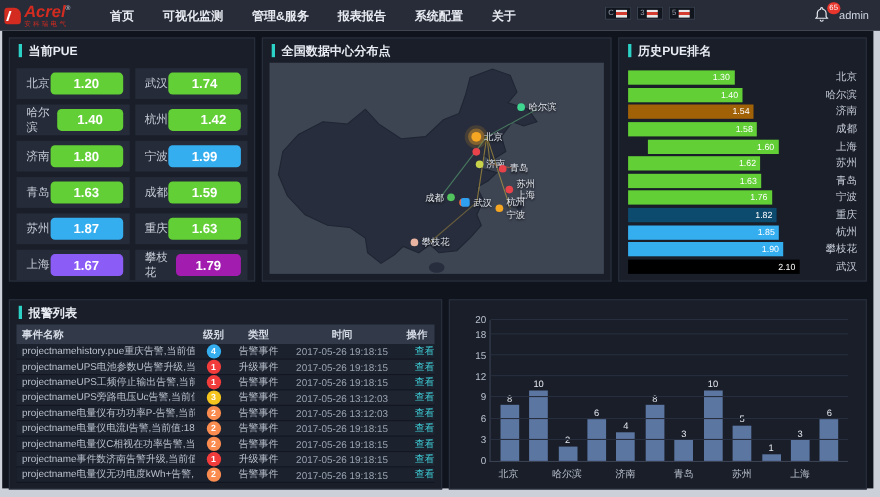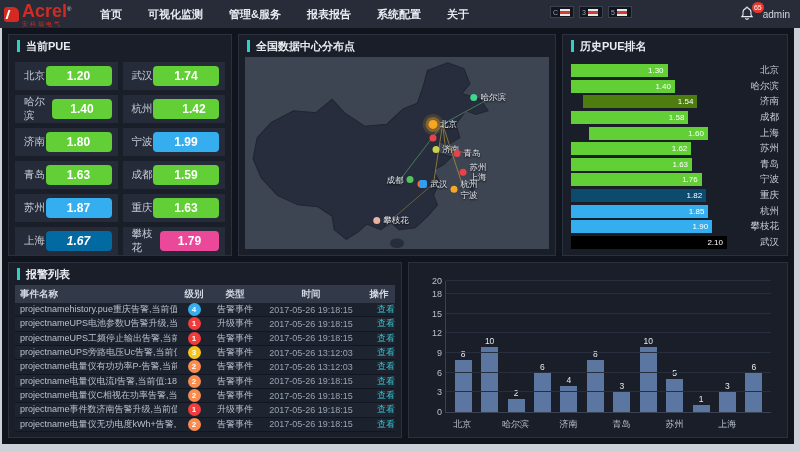--- a/index.html
+++ b/index.html
@@ -5,38 +5,38 @@
   * { box-sizing: border-box; margin: 0; padding: 0; }
   html,body { width:800px; height:452px; overflow:hidden; }
   body { background:#ccd1d9; font-family:"Liberation Sans", sans-serif; }
 
   
   .navbar { height:28px; background:#272c38; display:flex; align-items:center; padding:0 8px 0 4px; position:relative; }
   .logo { display:flex; align-items:center; gap:3px; width:78px; }
   .logo-mark { width:15px; height:15px; background:#d42b20; border-radius:3px 6px 3px 3px; position:relative; flex:0 0 auto; }
   .logo-mark:after { content:""; position:absolute; left:3px; top:3px; width:9px; height:9px; border-left:2px solid #fff; transform:skewX(-18deg); }
   .logo-texts { line-height:1; }
-  .logo-brand { color:#d42b20; font-weight:bold; font-size:18px; letter-spacing:0; }
+  .logo-brand { color:#d42b20; font-weight:bold; font-style:italic; font-size:15px; letter-spacing:0; }
   .logo-reg { color:#cfd4dc; font-size:6px; vertical-align:super; }
   .logo-sub { color:#d42b20; font-size:6px; letter-spacing:2px; display:block; margin-top:1px; }
   .nav-menu { display:flex; align-items:center; gap:26px; margin-left:18px; }
   .nav-item { color:#e8ebf1; font-size:11px; font-weight:bold; cursor:pointer; white-space:nowrap; }
   .nav-right { position:absolute; right:10px; top:0; height:28px; display:flex; align-items:center; gap:6px; }
   .chips { display:flex; gap:5px; position:absolute; right:168px; top:6px; }
   .chip { width:24px; height:12px; background:#11151d; border:1px solid #3a414f; display:flex; align-items:center; gap:2px; padding:0 2px; }
   .chip-label { color:#9aa2b0; font-size:7px; line-height:1; }
   .chip-flag { width:10px; height:7px; background:linear-gradient(180deg,#e8e8e8 33%,#d43c30 33%,#d43c30 66%,#e8e8e8 66%); }
   .bell-wrap { position:relative; width:18px; height:18px; cursor:pointer; }
   .bell-badge { position:absolute; top:-3px; right:-7px; min-width:11px; height:11px; background:#e8362c; color:#fff; font-size:7px; border-radius:6px; display:flex; align-items:center; justify-content:center; padding:0 2px; }
   .admin { color:#cfd6e2; font-size:10px; cursor:pointer; }
 
   
   .content { height:416px; margin:0 6px 8px 2px; background:#10141d; padding:6px; display:flex; flex-direction:column; gap:6px; }
   .row-top { height:222px; display:flex; gap:6px; }
-  .row-bottom { height:198px; display:flex; gap:6px; }
+  .row-bottom { height:198px; display:flex; gap:6px;margin-top:10px; }
   .panel { background:#191e29; border:1px solid #2a303e; display:flex; flex-direction:column; }
   .p-pue { width:224px; } .p-map { width:318px; } .p-rank { width:226px; }
   .p-alarm { width:394px; } .p-stats { width:380px; }
   .panel-title { height:22px; display:flex; align-items:center; padding:0 8px; flex:0 0 auto; }
   .title-accent { width:3px; height:12px; background:#2bd2c5; margin-right:6px; }
   .panel-title span { color:#e8ecf2; font-size:11px; font-weight:bold; }
 
   
   .pue-grid { flex:1; display:grid; grid-template-columns:1fr 1fr; grid-auto-rows:1fr; gap:5px; padding:5px 6px 6px; }
   .pue-card { background:#252b38; display:flex; align-items:center; justify-content:space-between; padding:0 6px 0 9px; }
@@ -178,25 +178,25 @@
           <div class="pue-card">
             <span class="pue-city">苏州</span>
             <span class="pue-pill" style="background: rgb(53, 174, 240);">1.87</span>
           </div>
           <div class="pue-card">
             <span class="pue-city">重庆</span>
             <span class="pue-pill" style="background: rgb(97, 207, 53);">1.63</span>
           </div>
           <div class="pue-card">
             <span class="pue-city">上海</span>
-            <span class="pue-pill" style="background: #0369a1; font-style: italic;">1.67</span>
+            <span class="pue-pill" style="background: #8b5cf6;">1.67</span>
           </div>
           <div class="pue-card">
             <span class="pue-city">攀枝花</span>
-            <span class="pue-pill" style="background: #ec4899;">1.79</span>
+            <span class="pue-pill" style="background: #a21caf;">1.79</span>
           </div>
         </div>
     </div>
 
     <div class="panel p-map">
       <div class="panel-title">
         <div class="title-accent"></div>
         <span>全国数据中心分布点</span>
       </div>
       <div class="map-body">
@@ -274,21 +274,21 @@
             <span class="rank-city">北京</span>
           </div>
           <div class="rank-row">
             <div class="rank-track">
               <div class="rank-bar" style="width: 66.6667%; background: rgb(97, 207, 53);">1.40</div>
             </div>
             <span class="rank-city">哈尔滨</span>
           </div>
           <div class="rank-row">
             <div class="rank-track">
-              <div class="rank-bar" style="width: 73.3333%; background: #4d7c0f; margin-left: 12px;">1.54</div>
+              <div class="rank-bar" style="width: 73.3333%; background: #a16207;">1.54</div>
             </div>
             <span class="rank-city">济南</span>
           </div>
           <div class="rank-row">
             <div class="rank-track">
               <div class="rank-bar" style="width: 75.2381%; background: rgb(97, 207, 53);">1.58</div>
             </div>
             <span class="rank-city">成都</span>
           </div>
           <div class="rank-row">

